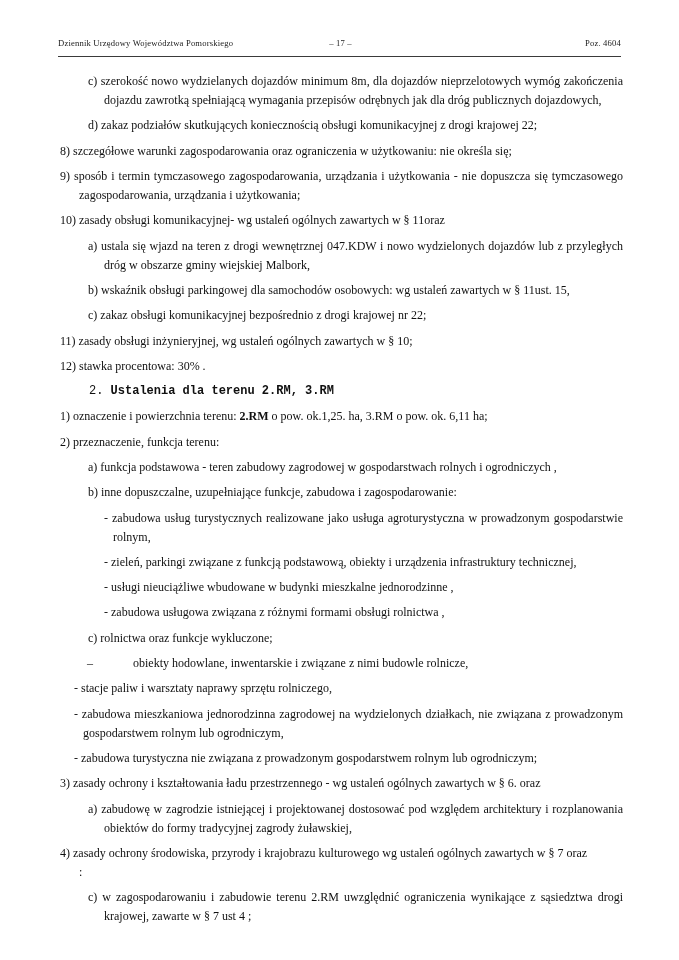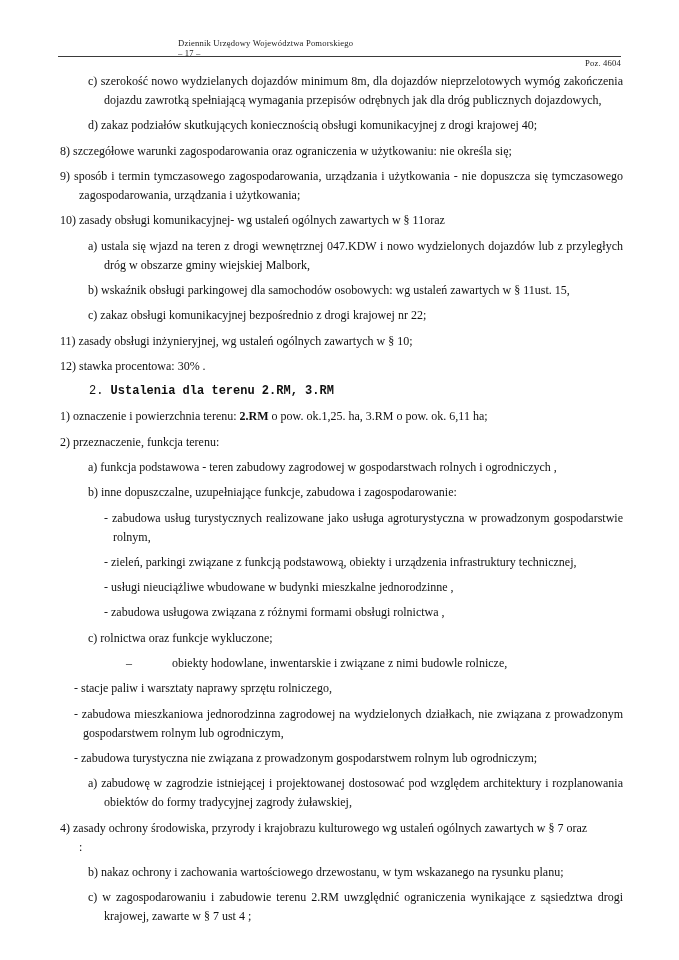--- a/index.html
+++ b/index.html
@@ -31,24 +31,23 @@
     left: 58px;
     right: 58px;
     top: 38px;
     display: flex;
     align-items: baseline;
     justify-content: space-between;
     font-size: 8.6px;
     letter-spacing: 0.18px;
     color: #1a1a1a;
     white-space: nowrap;
-    flex-direction: column;
   }
   .page-header .hdr-left  { flex: 0 0 auto; }
-  .page-header .hdr-mid   { flex: 0 0 auto; margin-left: 120px; text-align: right; }
+  .page-header .hdr-mid   { flex: 0 0 auto; margin-left: 96px; text-align: right; }
   .page-header .hdr-right { flex: 0 0 auto; margin-left: auto; }
 
   .header-rule {
     position: absolute;
     left: 58px;
     right: 58px;
     top: 56px;
     height: 0;
     border-top: 1.1px solid #3a3a3a;
   }
@@ -73,21 +72,21 @@
     text-justify: inter-word;
     hyphens: none;
   }
   .para:last-child { padding-bottom: 0; }
 
   
   .lvl-flush   { margin-left: 0;    text-indent: 0; }
   .lvl-let     { margin-left: 28px; }
   .lvl-dash1   { margin-left: 14px; }
   .lvl-dash2   { margin-left: 44px; }
-  .lvl-dashlong{ margin-left: 66px; }
+  .lvl-dashlong{ margin-left: 27px; }
   .lvl-head2   { margin-left: 29px; font-family: Liberation Mono, monospace; }
 
   
   .hang-num    { padding-left: 19px; text-indent: -19px; }
   .hang-let    { padding-left: 16px; text-indent: -16px; }
   .hang-dash   { padding-left: 9px;  text-indent: -9px;  }
   .hang-none   { padding-left: 0;    text-indent: 0; }
 
   .bold { font-weight: bold; }
 
@@ -105,21 +104,21 @@
     <span class="hdr-left">Dziennik Urzędowy Województwa Pomorskiego</span>
     <span class="hdr-mid">– 17 –</span>
     <span class="hdr-right">Poz. 4604</span>
   </div>
   <div class="header-rule"></div>
 
   <div class="content">
 
     <p class="para lvl-let hang-let">c) szerokość nowo wydzielanych dojazdów minimum 8m, dla dojazdów nieprzelotowych wymóg zakończenia dojazdu zawrotką spełniającą wymagania przepisów odrębnych jak dla dróg publicznych dojazdowych,</p>
 
-    <p class="para lvl-let hang-let">d) zakaz podziałów skutkujących koniecznością obsługi komunikacyjnej z drogi krajowej 40;</p>
+    <p class="para lvl-let hang-let">d) zakaz podziałów skutkujących koniecznością obsługi komunikacyjnej z drogi krajowej 22;</p>
 
     <p class="para lvl-flush hang-num">8) szczegółowe warunki zagospodarowania oraz ograniczenia w użytkowaniu: nie określa się;</p>
 
     <p class="para lvl-flush hang-num">9) sposób i termin tymczasowego zagospodarowania, urządzania i użytkowania - nie dopuszcza się tymczasowego zagospodarowania, urządzania i użytkowania;</p>
 
     <p class="para lvl-flush hang-num">10) zasady obsługi komunikacyjnej- wg ustaleń ogólnych zawartych w § 11oraz</p>
 
     <p class="para lvl-let hang-let">a) ustala się wjazd na teren z drogi wewnętrznej 047.KDW i nowo wydzielonych dojazdów lub z przyległych dróg w obszarze gminy wiejskiej Malbork,</p>
 
     <p class="para lvl-let hang-let">b) wskaźnik obsługi parkingowej dla samochodów osobowych: wg ustaleń zawartych w § 11ust. 15,</p>
@@ -151,24 +150,24 @@
     <p class="para lvl-let hang-let lastline-left">c) rolnictwa oraz funkcje wykluczone;</p>
 
     <p class="para lvl-dashlong hang-none lastline-left"><span>–</span><span class="wide-gap"></span><span>obiekty hodowlane, inwentarskie i związane  z nimi budowle rolnicze,</span></p>
 
     <p class="para lvl-dash1 hang-dash lastline-left">- stacje paliw i warsztaty naprawy sprzętu rolniczego,</p>
 
     <p class="para lvl-dash1 hang-dash">- zabudowa mieszkaniowa jednorodzinna zagrodowej na wydzielonych działkach, nie związana z prowadzonym gospodarstwem rolnym lub ogrodniczym,</p>
 
     <p class="para lvl-dash1 hang-dash lastline-left">- zabudowa turystyczna nie związana z prowadzonym gospodarstwem rolnym lub ogrodniczym;</p>
 
+    <p class="para lvl-flush hang-num lastline-left">3) zasady ochrony i kształtowania  ładu przestrzennego - wg ustaleń ogólnych zawartych w § 6. oraz</p>
 
     <p class="para lvl-let hang-let">a) zabudowę w zagrodzie istniejącej i projektowanej   dostosować pod względem architektury i rozplanowania obiektów do formy tradycyjnej zagrody żuławskiej,</p>
 
     <p class="para lvl-flush hang-num"><span>4) zasady ochrony środowiska, przyrody i krajobrazu kulturowego wg ustaleń ogólnych zawartych w § 7 oraz</span><br><span>:</span></p>
 
 
-    <p class="para lvl-let hang-let lastline-left">b) nakaz ochrony i zachowania wartościowego drzewostanu, w tym wskazanego na rysunku planu;</p>
 
     <p class="para lvl-let hang-let">c) w zagospodarowaniu i zabudowie terenu 2.RM uwzględnić ograniczenia wynikające z sąsiedztwa drogi krajowej, zawarte w § 7 ust 4 ;</p>
 
   </div>
 </div>
 
 </body></html>

